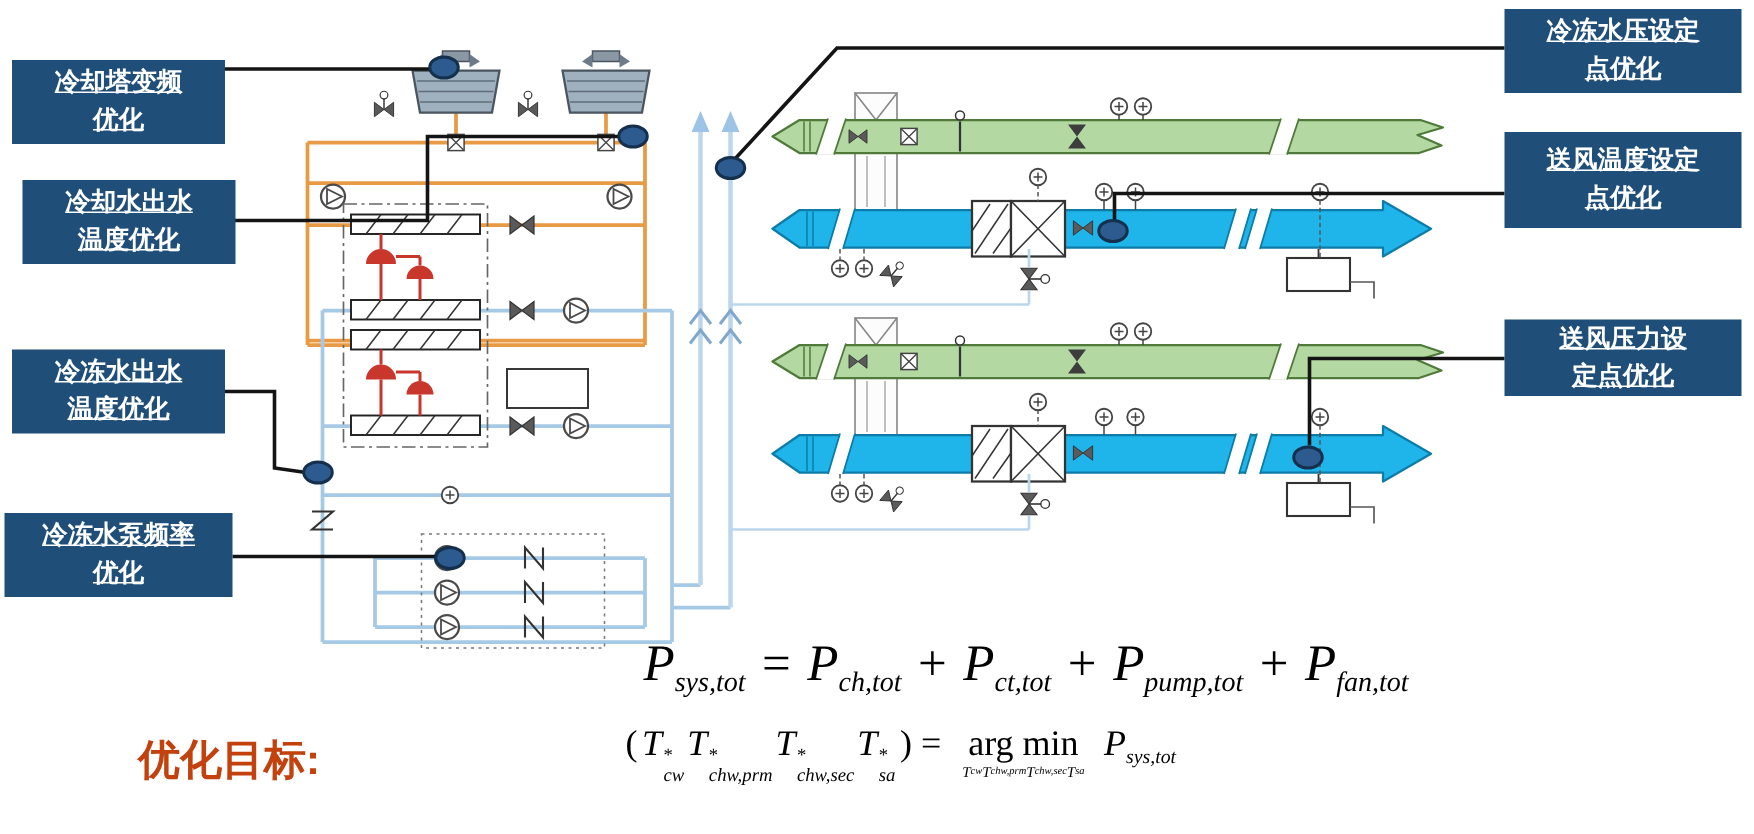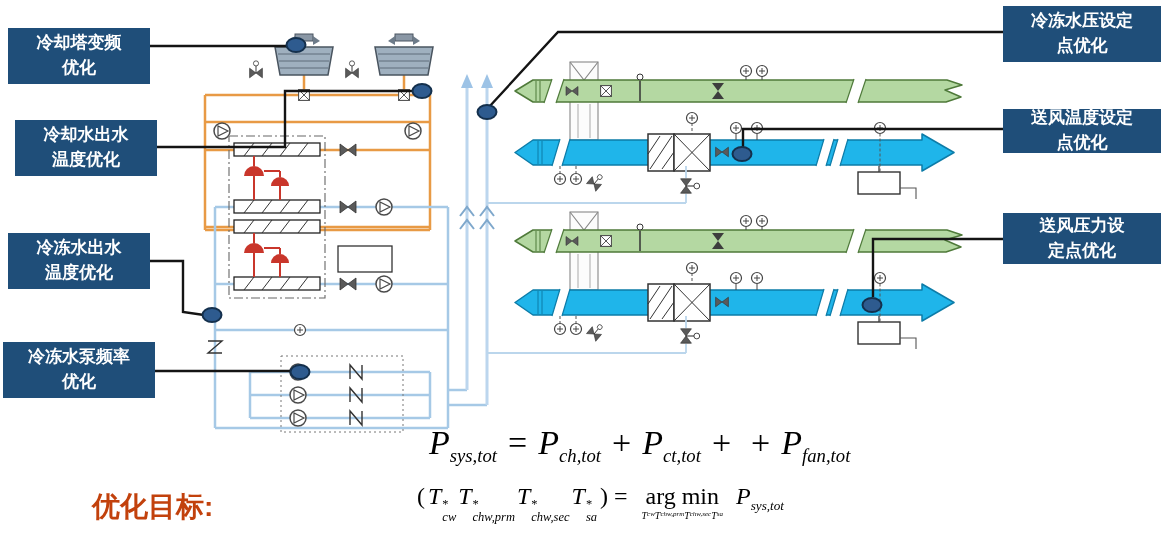--- a/index.html
+++ b/index.html
@@ -24,21 +24,21 @@
   .brk-b{stroke:var(--duct_blue_border,#0D7CA8);stroke-width:1.2;fill:none;}
   .blk{stroke:#141414;stroke-width:2.4;fill:none;}
   .dot{fill:var(--dot_fill,#2E5B8F);stroke:#14304d;stroke-width:2;}
   .thin{stroke:#555;stroke-width:1.1;fill:none;}
   .dashed{stroke:#555;stroke-width:1;fill:none;stroke-dasharray:3 2;}
 
   
   .callout{position:absolute;background:var(--callout_bg,#1F4E79);color:var(--callout_text,#fff);
     font-weight:bold;font-size:17px;line-height:1.45;display:flex;flex-direction:column;
     align-items:center;justify-content:center;text-align:center;box-sizing:border-box;}
-  .callout .l{display:block;}
+  .callout .l{display:block;text-decoration:underline;}
 
   
   .objective-label{position:absolute;left:92px;top:488px;font-size:28px;font-weight:bold;color:#c2410c;}
   .formula{position:absolute;display:flex;align-items:baseline;white-space:nowrap;color:#000;
     font-family:"Liberation Serif","DejaVu Serif",serif;}
   .formula-power{left:428px;top:424px;font-size:34px;}
   .formula-argmin{left:415px;top:483px;font-size:24px;}
   .formula .var{font-style:italic;}
   .formula sub{font-size:0.55em;font-style:italic;}
   .formula .op{margin:0 10px;font-style:normal;}
@@ -223,58 +223,59 @@
       <ellipse class="dot" cx="296" cy="45" rx="9.5" ry="7"></ellipse>
       <ellipse class="dot" cx="422" cy="91" rx="9.5" ry="7"></ellipse>
       <ellipse class="dot" cx="212" cy="315" rx="9.5" ry="7"></ellipse>
       <ellipse class="dot" cx="300" cy="372" rx="9.5" ry="7"></ellipse>
       <ellipse class="dot" cx="487" cy="112" rx="9.5" ry="7"></ellipse>
       <ellipse class="dot" cx="742" cy="154" rx="9.5" ry="7"></ellipse>
       <ellipse class="dot" cx="872" cy="305" rx="9.5" ry="7"></ellipse>
     </g>
   </svg>
 
-  <div class="callout" style="left:8px;top:28px;width:142px;height:56px;">
+  <div class="callout" style="left:8px;top:40px;width:142px;height:56px;">
     <span class="l">冷却塔变频</span>
     <span class="l">优化</span>
   </div>
   <div class="callout" style="left:15px;top:120px;width:142px;height:56px;">
     <span class="l">冷却水出水</span>
     <span class="l">温度优化</span>
   </div>
   <div class="callout" style="left:8px;top:233px;width:142px;height:56px;">
     <span class="l">冷冻水出水</span>
     <span class="l">温度优化</span>
   </div>
   <div class="callout" style="left:3px;top:342px;width:152px;height:56px;">
     <span class="l">冷冻水泵频率</span>
     <span class="l">优化</span>
   </div>
   <div class="callout" style="left:1003px;top:6px;width:158px;height:56px;">
     <span class="l">冷冻水压设定</span>
     <span class="l">点优化</span>
   </div>
-  <div class="callout" style="left:1003px;top:109px;width:158px;height:44px;">
+  <div class="callout" style="left:1003px;top:88px;width:158px;height:64px;">
     <span class="l">送风温度设定</span>
     <span class="l">点优化</span>
   </div>
   <div class="callout" style="left:1003px;top:213px;width:158px;height:51px;">
     <span class="l">送风压力设</span>
     <span class="l">定点优化</span>
   </div>
 
   <div class="objective-label">优化目标:</div>
 
   <div class="formula formula-power">
     <span class="term"><span class="var">P</span><sub>sys,tot</sub></span>
     <span class="op">=</span>
     <span class="term"><span class="var">P</span><sub>ch,tot</sub></span>
     <span class="op">+</span>
     <span class="term"><span class="var">P</span><sub>ct,tot</sub></span>
     <span class="op">+</span>
+    <span class="term"><span class="var">P</span><sub>pump,tot</sub></span>
     <span class="op">+</span>
     <span class="term"><span class="var">P</span><sub>fan,tot</sub></span>
   </div>
 
   <div class="formula formula-argmin">
     <span class="op paren">(</span>
     <span class="term"><span class="var">T</span><span class="supsub">
           <span class="ss-sup">*</span>
           <span class="ss-sub">cw</span>
         </span></span>

